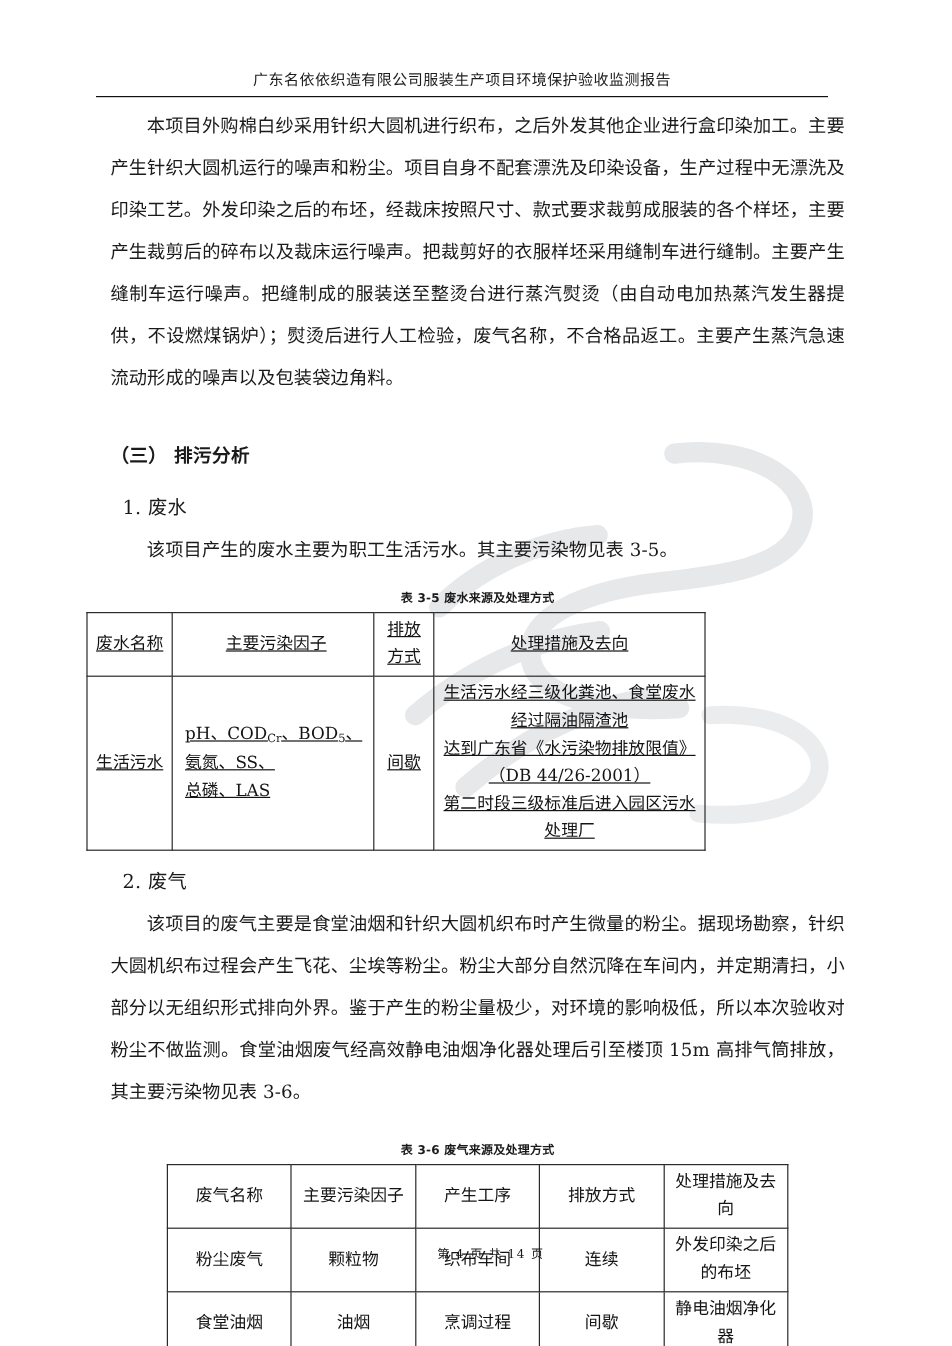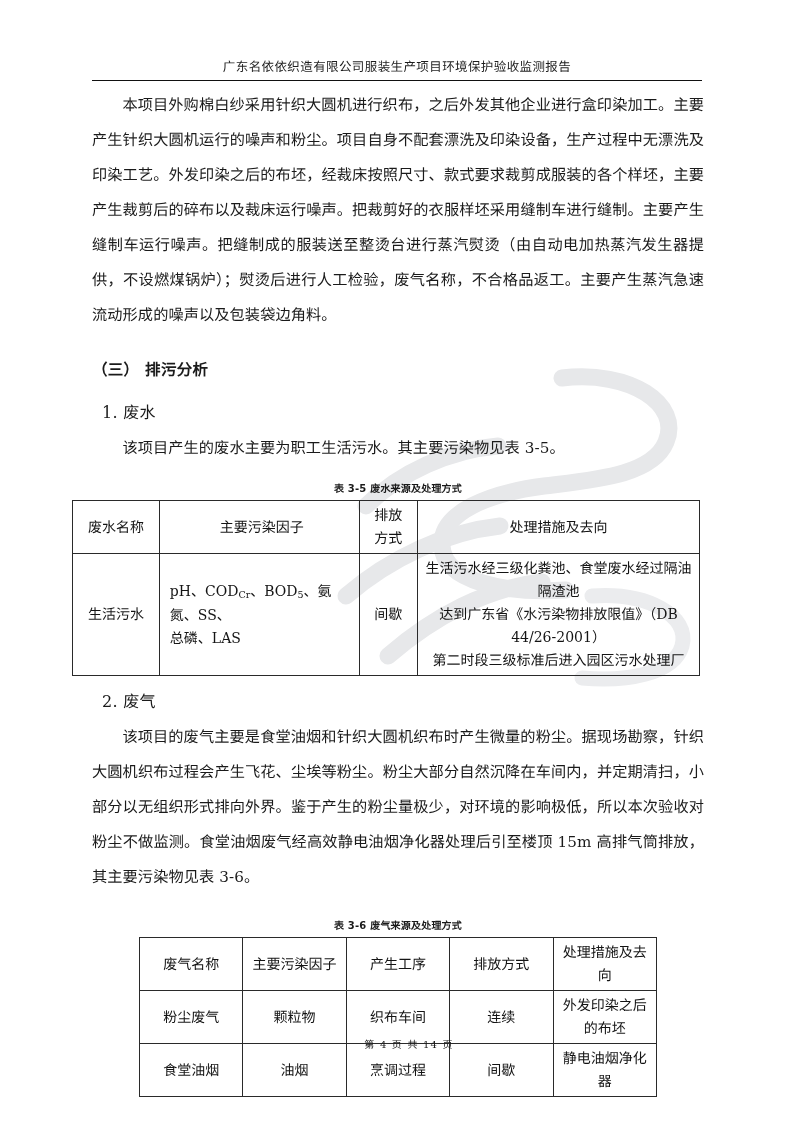--- a/index.html
+++ b/index.html
@@ -28,21 +28,21 @@
     height: 330px;
     pointer-events: none;
     z-index: 0;
     opacity: 1;
   }
   .watermark svg { display:block; width:100%; height:100%; }
 
   
   .doc-header {
     position: absolute;
-    left: 92px;
+    left: 80px;
     top: 56px;
     width: 610px;
     text-align: center;
     z-index: 2;
   }
   .doc-header .hdr-text {
     font-size: 12.5px;
     letter-spacing: .4px;
     color: #1d1d1d;
     font-family: "DejaVu Serif", "Liberation Serif", serif;
@@ -70,21 +70,21 @@
     margin: 0;
     text-align: justify;
     text-justify: inter-ideograph;
     letter-spacing: .1px;
   }
   p.indent { text-indent: 2em; }
 
   h2.sec-head {
     font-size: 15.5px;
     line-height: 34px;
-    margin: 20px 0 4px 0;
+    margin: 30px 0 4px 0;
     font-weight: bold;
     font-family: "DejaVu Sans", "Liberation Sans", sans-serif;
     letter-spacing: .3px;
   }
   h3.sub-head {
     font-size: 16px;
     line-height: 32px;
     margin: 10px 0 2px 10px;
     font-weight: normal;
     font-family: "DejaVu Sans", "Liberation Sans", sans-serif;
@@ -109,21 +109,21 @@
     color: #141414;
   }
   table.doc-table td {
     border: 1px solid #2a2a2a;
     padding: 3px 5px;
     vertical-align: middle;
     text-align: center;
     font-family: "DejaVu Serif", "Liberation Serif", serif;
   }
   
-  #table35 { width: 628px; margin: 0 0 0 -20px; }
+  #table35 { width: 516px; margin: 0 0 0 -20px; text-decoration: underline; }
   #table35 td.c-name   { width: 84px; }
   #table35 td.c-factor { width: 200px; text-align: left; padding-left: 10px; }
   #table35 td.c-mode   { width: 52px; }
   #table35 td.c-measure{ width: 300px; }
   #table35 tr.hrow td  { height: 46px; }
   #table35 tr.drow td  { height: 60px; }
   #table35 .factor-line { display:block; }
   sub { font-size: 9.5px; vertical-align: baseline; position: relative; bottom: -2px; }
 
   

